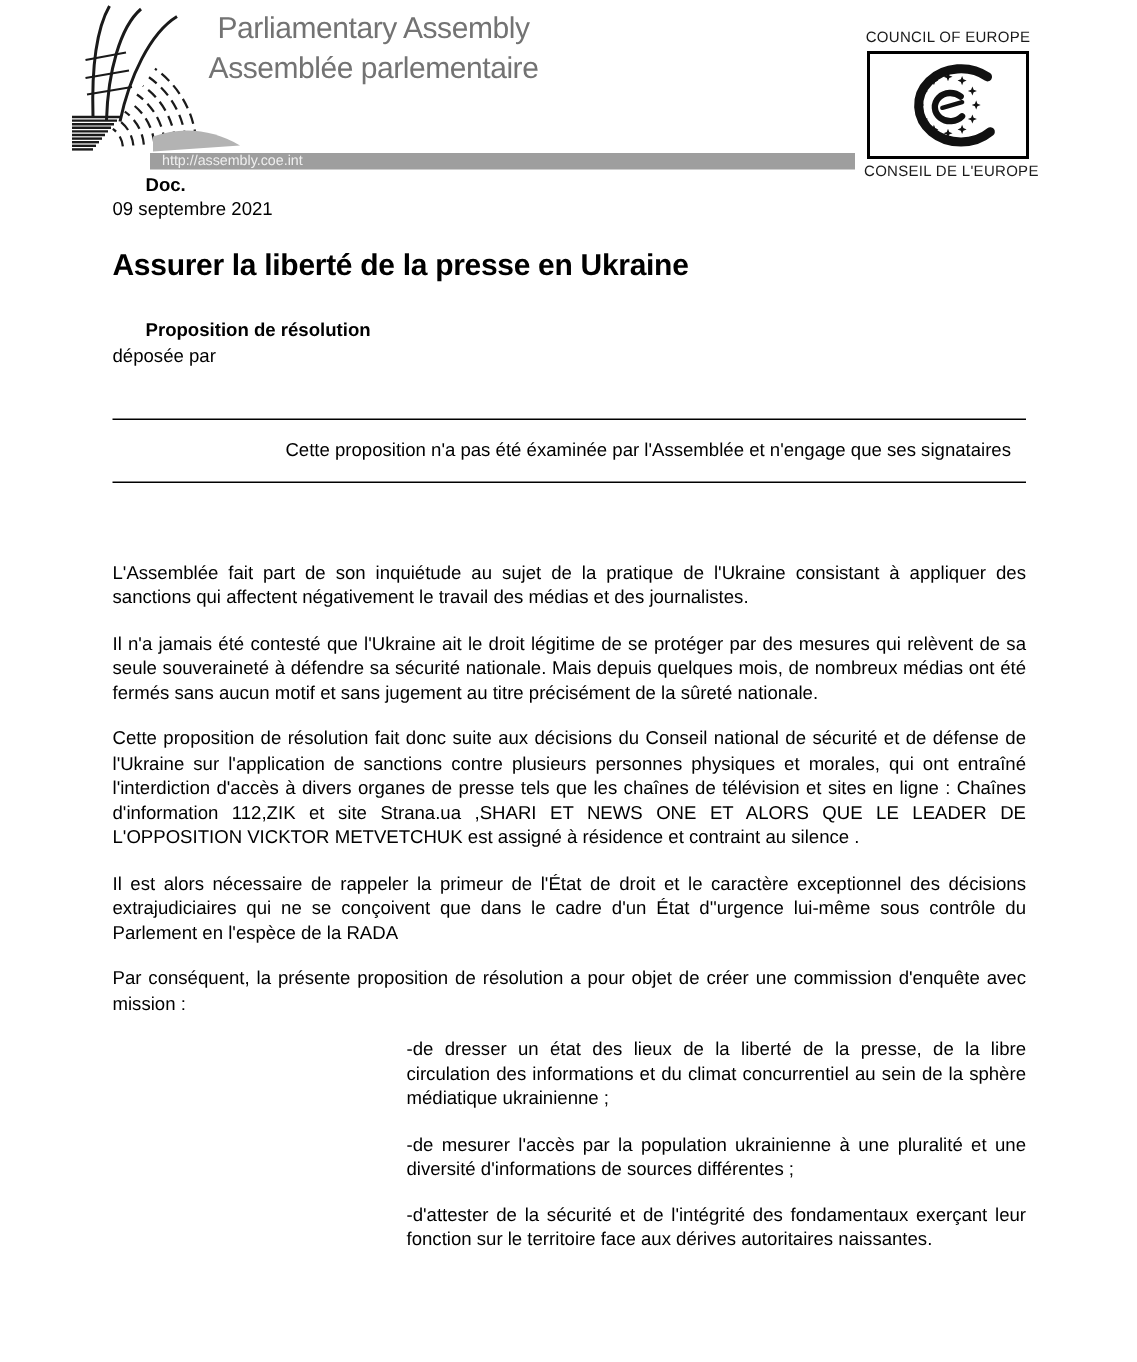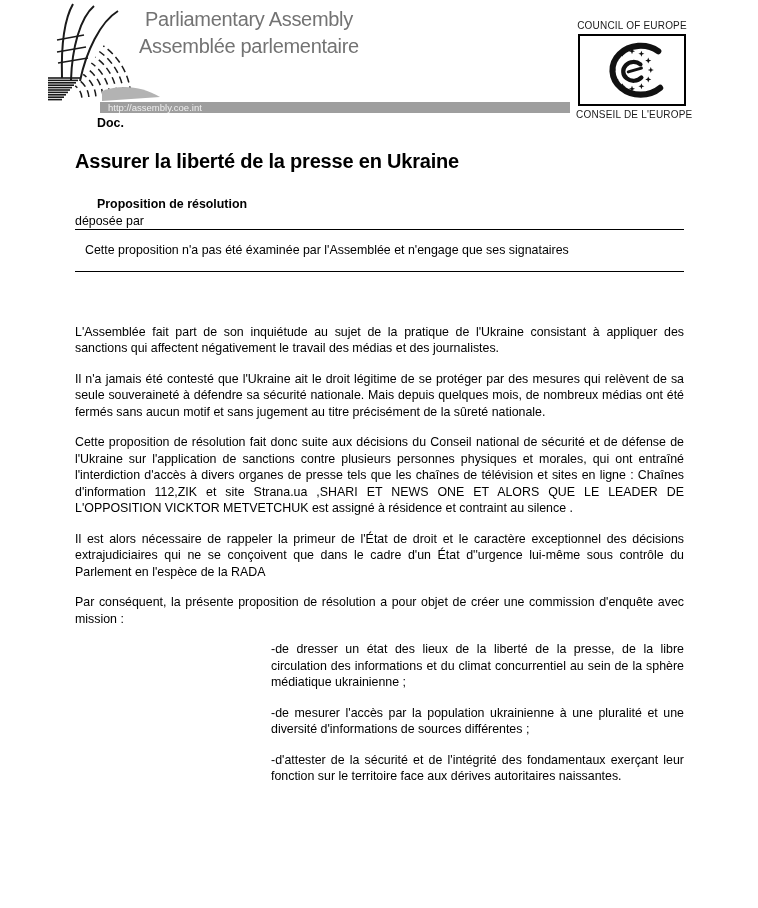--- a/index.html
+++ b/index.html
@@ -16,22 +16,22 @@
   .coe-label{font-size:10px;letter-spacing:0.2px;white-space:nowrap;}
   .coe-box{width:104px;height:68px;border:2px solid #000;margin:3px auto 3px auto;
            display:flex;align-items:center;justify-content:center;background:#fff;}
 
   
   .content{position:absolute;left:75px;top:115px;width:609px;font-size:12.4px;line-height:16.5px;}
   .b{font-weight:bold;margin-left:22px;}
   .docmeta div{line-height:16px;}
   h1.doc-title{font-size:20px;line-height:21px;font-weight:bold;margin:20px 0 0 0;letter-spacing:-0.2px;}
   .subtitle{margin-top:24px;line-height:16.5px;}
-  .notice{border-top:1.5px solid #000;border-bottom:1.5px solid #000;
-          padding:12px 10px;text-align:left;}
+  .notice{margin-top:34px;border-top:1.5px solid #000;border-bottom:1.5px solid #000;
+          padding:12px 10px;text-align:right;}
   p.body-par{margin:14px 0 0 0;text-align:justify;}
   p.body-par.first{margin-top:52px;}
   .missions p.body-par{margin-left:196px;}
 </style>
 </head>
 <body>
 
 <div class="page">
 
   <svg class="pace-logo" width="118" height="102" viewBox="0 0 118 102" aria-hidden="true">
@@ -103,20 +103,21 @@
           <use href="#s4" transform="translate(42,15.7)"></use>
       </svg>
     </div>
     <div class="coe-label">CONSEIL DE L'EUROPE</div>
   </div>
 
   <main class="content">
 
     <div class="docmeta">
       <div class="b">Doc.</div>
+      <div>09 septembre 2021</div>
     </div>
 
     <h1 class="doc-title">Assurer la liberté de la presse en Ukraine</h1>
 
     <div class="subtitle">
       <div class="b">Proposition de résolution</div>
       <div>déposée par</div>
     </div>
 
     <div class="notice">

